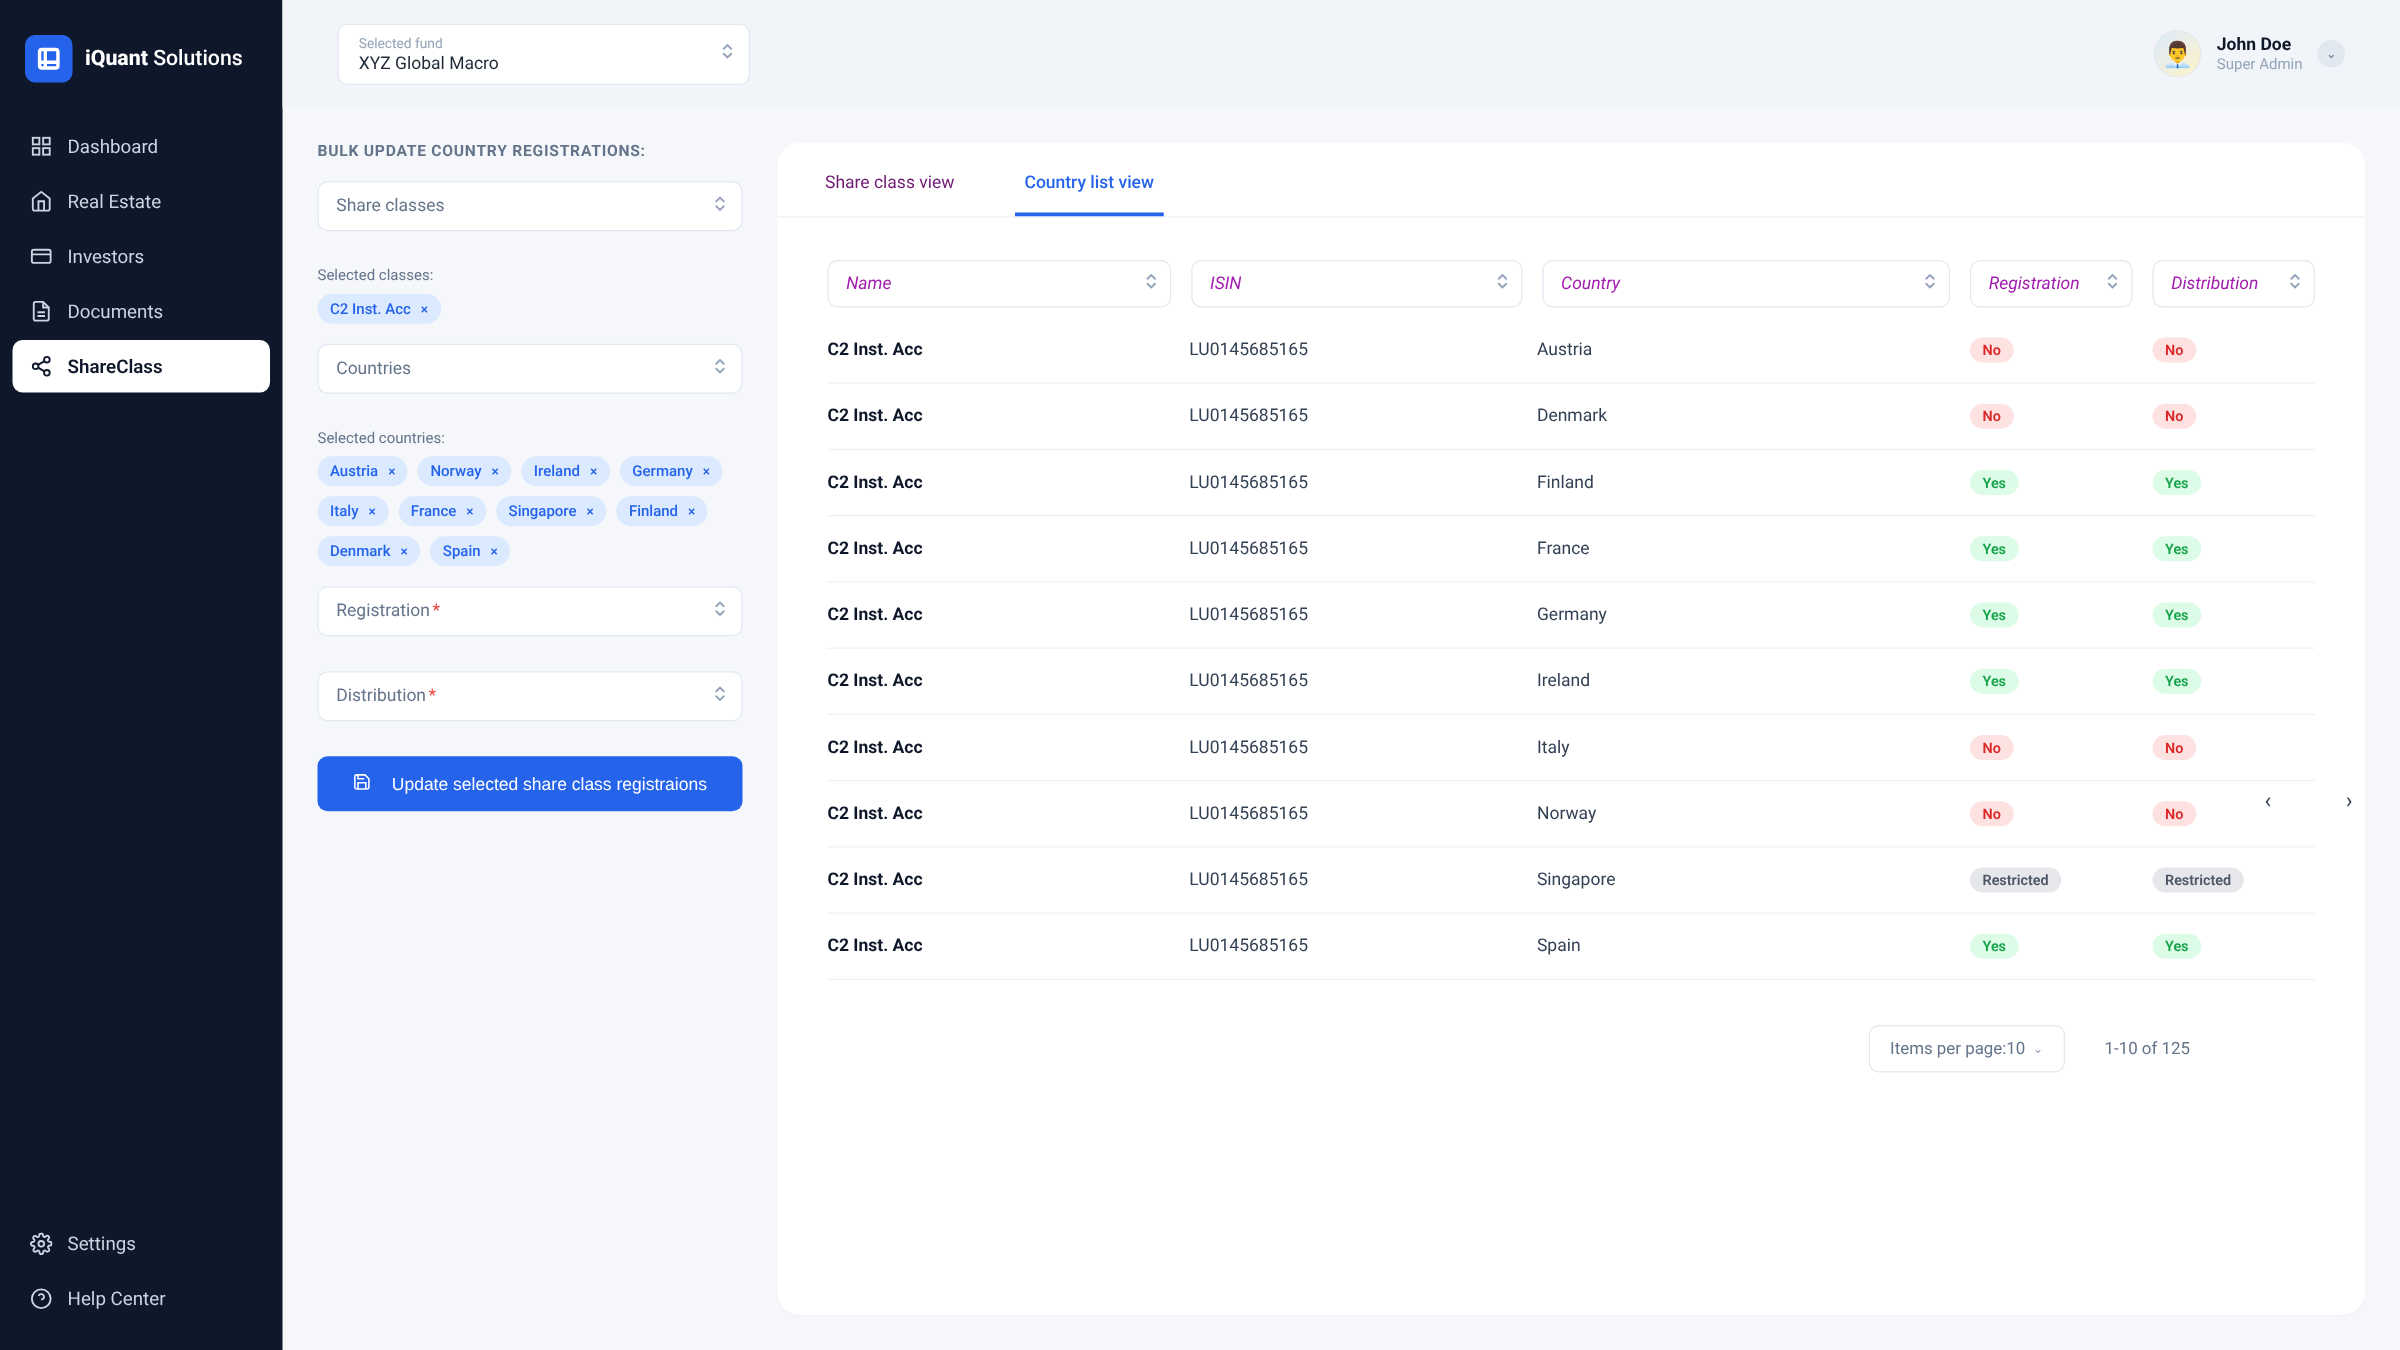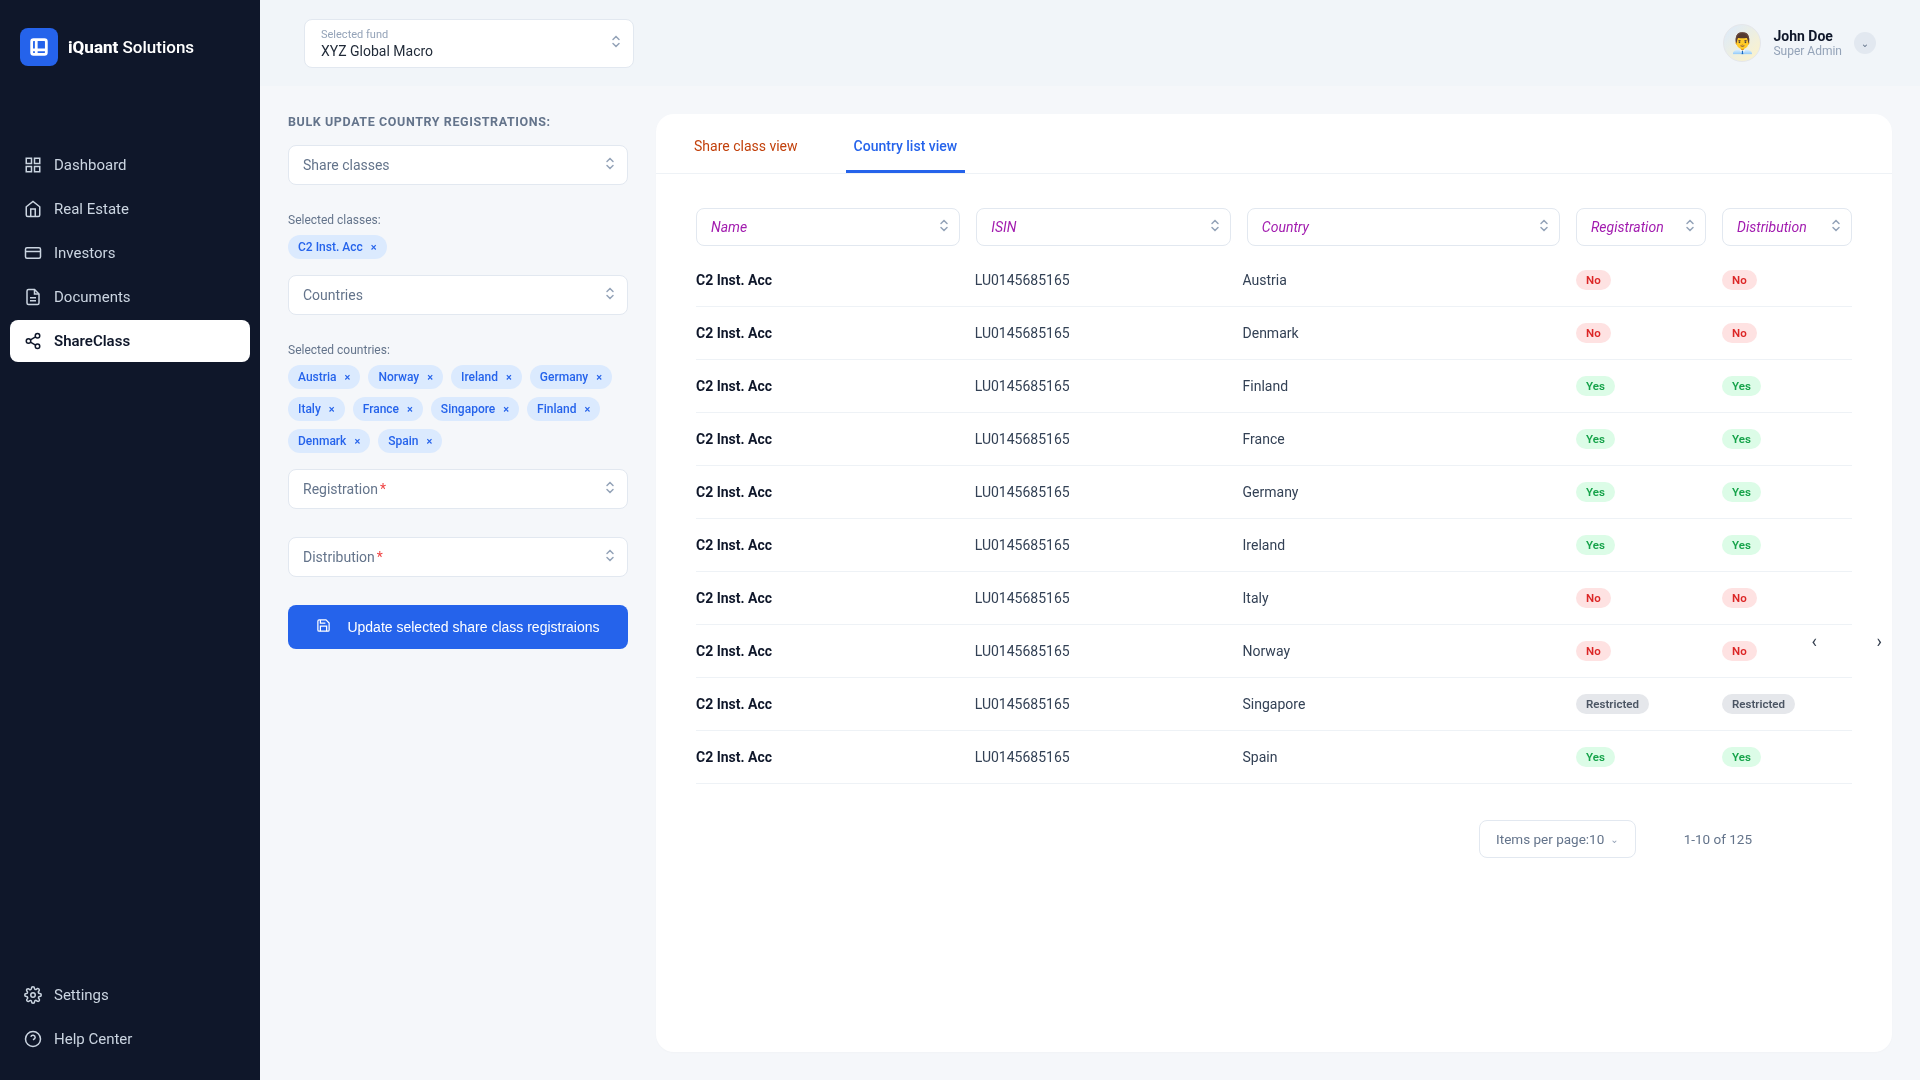--- a/index.html
+++ b/index.html
@@ -9,27 +9,26 @@
     color: #1f2937;
     background: #f5f7fa;
     width: 1920px;
     height: 1080px;
     overflow: hidden;
   }
   .app { display: flex; width: 100%; height: 100%; }
 
   
   .sidebar {
-    width: 260px;
+    width: 226px;
     background: #0f172a;
     color: #cbd5e1;
     display: flex;
     flex-direction: column;
     padding: 20px 10px;
-    gap: 48px;
   }
   .brand { display: flex; align-items: center; gap: 10px; padding: 8px 10px 24px 10px; }
   .brand-logo {
     width: 38px; height: 38px; border-radius: 8px;
     background: #2563eb; display: flex; align-items: center; justify-content: center;
     color: #fff; font-weight: 800;
   }
   .brand-name { color: #fff; font-size: 17px; font-weight: 500; }
   .brand-name b { font-weight: 800; }
   .nav { display: flex; flex-direction: column; gap: 2px; margin-top: 6px; flex: 1; }
@@ -83,21 +82,21 @@
   .cta-btn {
     margin-top: 10px; width: 100%; background: #2563eb; color: #fff;
     border: none; border-radius: 8px; padding: 13px 16px; font-size: 14px;
     font-weight: 500; cursor: pointer; display: flex; align-items: center;
     justify-content: center; gap: 16px;
   }
 
   
   .table-panel { flex: 1; background: #fff; border-radius: 18px; padding: 10px 40px 30px 40px; position: relative; display: flex; flex-direction: column; box-shadow: 0 1px 2px rgba(0,0,0,.02);}
   .tabs { display: flex; gap: 40px; border-bottom: 1px solid #eef2f6; padding: 14px 30px 0 30px; margin: 0 -40px; }
-  .tab { padding: 0 8px 16px 8px; font-size: 14px; color: #c2410c; cursor: pointer; border-bottom: 3px solid transparent; }
+  .tab { padding: 0 8px 16px 8px; font-size: 14px; color: #701a75; cursor: pointer; border-bottom: 3px solid transparent; }
   .tab.active { color: #2563eb; border-bottom-color: #2563eb; font-weight: 500; }
 
   .filters-row { display: flex; gap: 16px; margin-top: 34px; margin-bottom: 8px; }
   .filter-name { flex: 1.2; }
   .filter-isin { flex: 1.15; }
   .filter-country { flex: 1.45; }
   .filter-reg { width: 130px; flex: none;}
   .filter-dist { width: 130px; flex: none;}
   .filter {
     border: 1px solid #e2e8f0; border-radius: 8px; padding: 10px 14px;
@@ -115,21 +114,21 @@
   .col-reg { width: 130px; flex: none;}
   .col-dist { width: 130px; flex: none;}
   .badge { display: inline-block; padding: 3px 10px; border-radius: 999px; font-size: 11.5px; font-weight: 600; }
   .badge.no { background: #fee2e2; color: #dc2626; }
   .badge.yes { background: #dcfce7; color: #16a34a; }
   .badge.restricted { background: #e5e7eb; color: #4b5563; }
 
   .pager-nav { position: absolute; right: 10px; top: 55%; display: flex; flex-direction: row; gap: 44px; }
   .pager-char { cursor: pointer; color: #374151; font-size: 18px; user-select: none;}
   .pager-nav .left { position: absolute; left: -65px;}
-  .table-footer { display: flex; justify-content: flex-end; align-items: center; gap: 48px; margin-top: 36px; margin-right: 100px;}
+  .table-footer { display: flex; justify-content: flex-end; align-items: center; gap: 32px; margin-top: 36px; margin-right: 100px;}
   .items-per { border: 1px solid #e2e8f0; border-radius: 8px; padding: 10px 16px; color: #64748b; font-size: 13.5px; cursor: pointer; display: flex; align-items: center; gap: 6px; }
   .range-text { font-size: 13.5px; color: #64748b; }
 
   .updown-svg { width: 10px; height: 14px; }
 </style>
 </head>
 <body>
 
 <div class="app">
 

